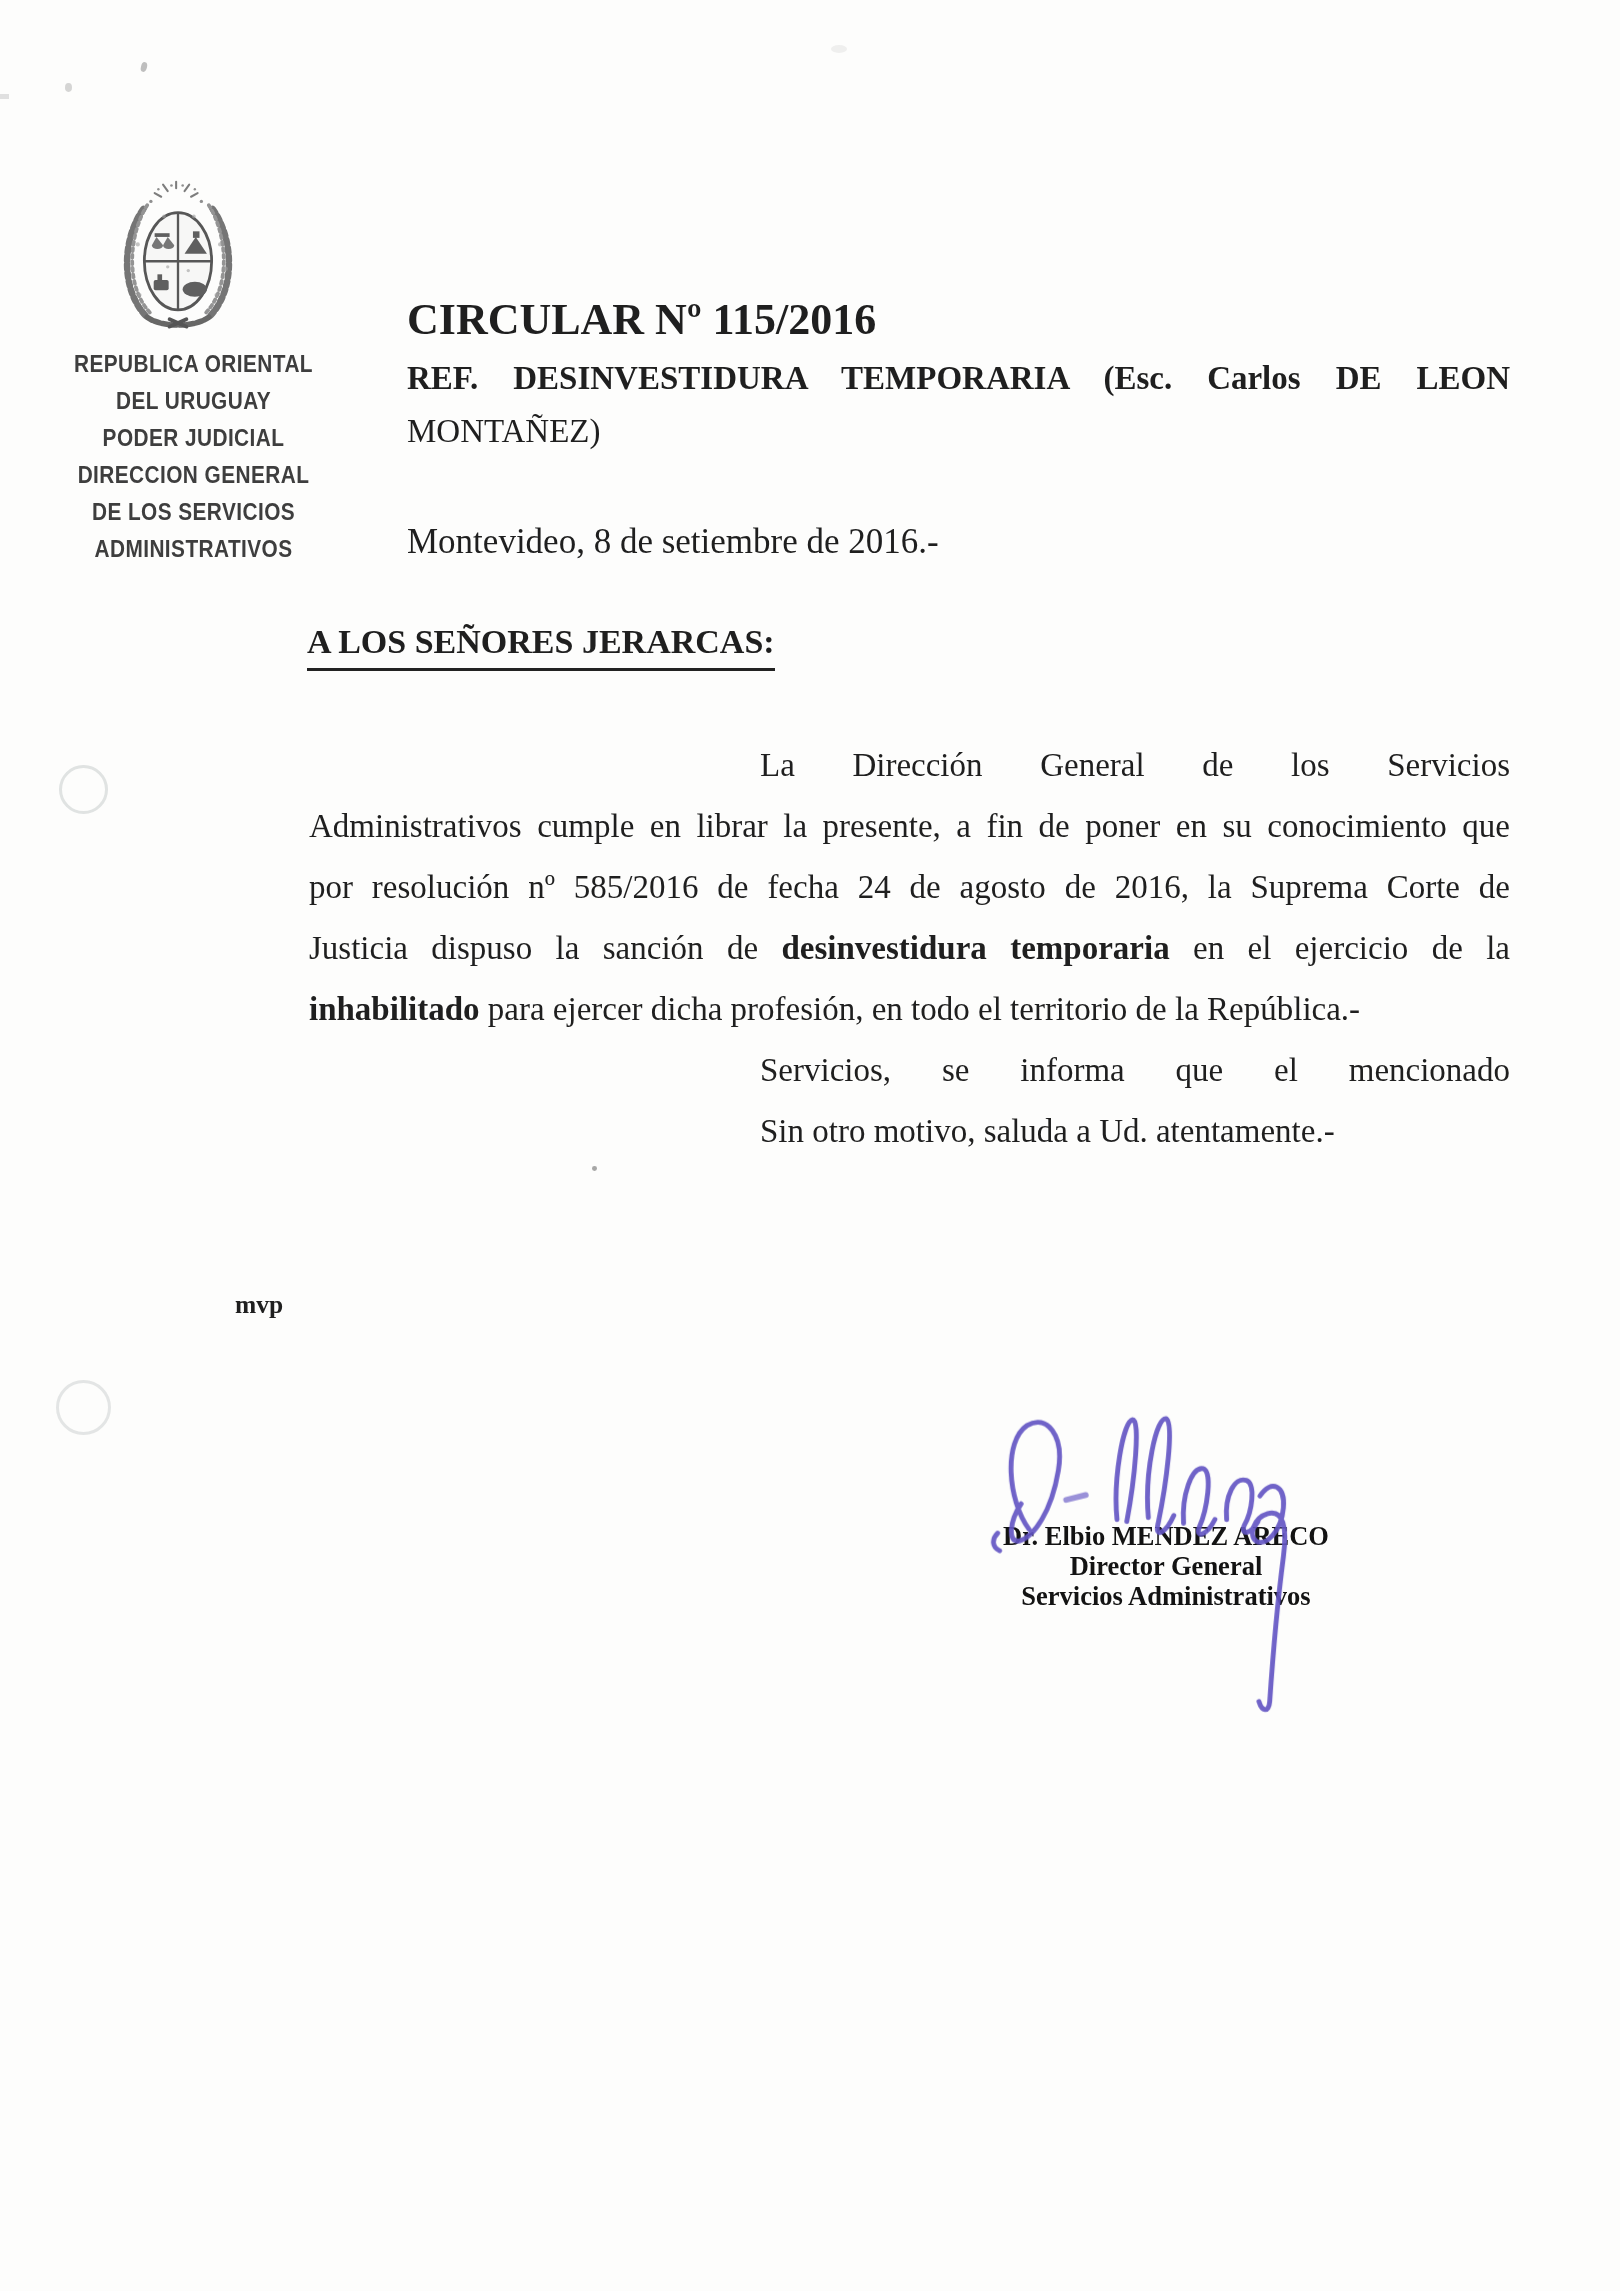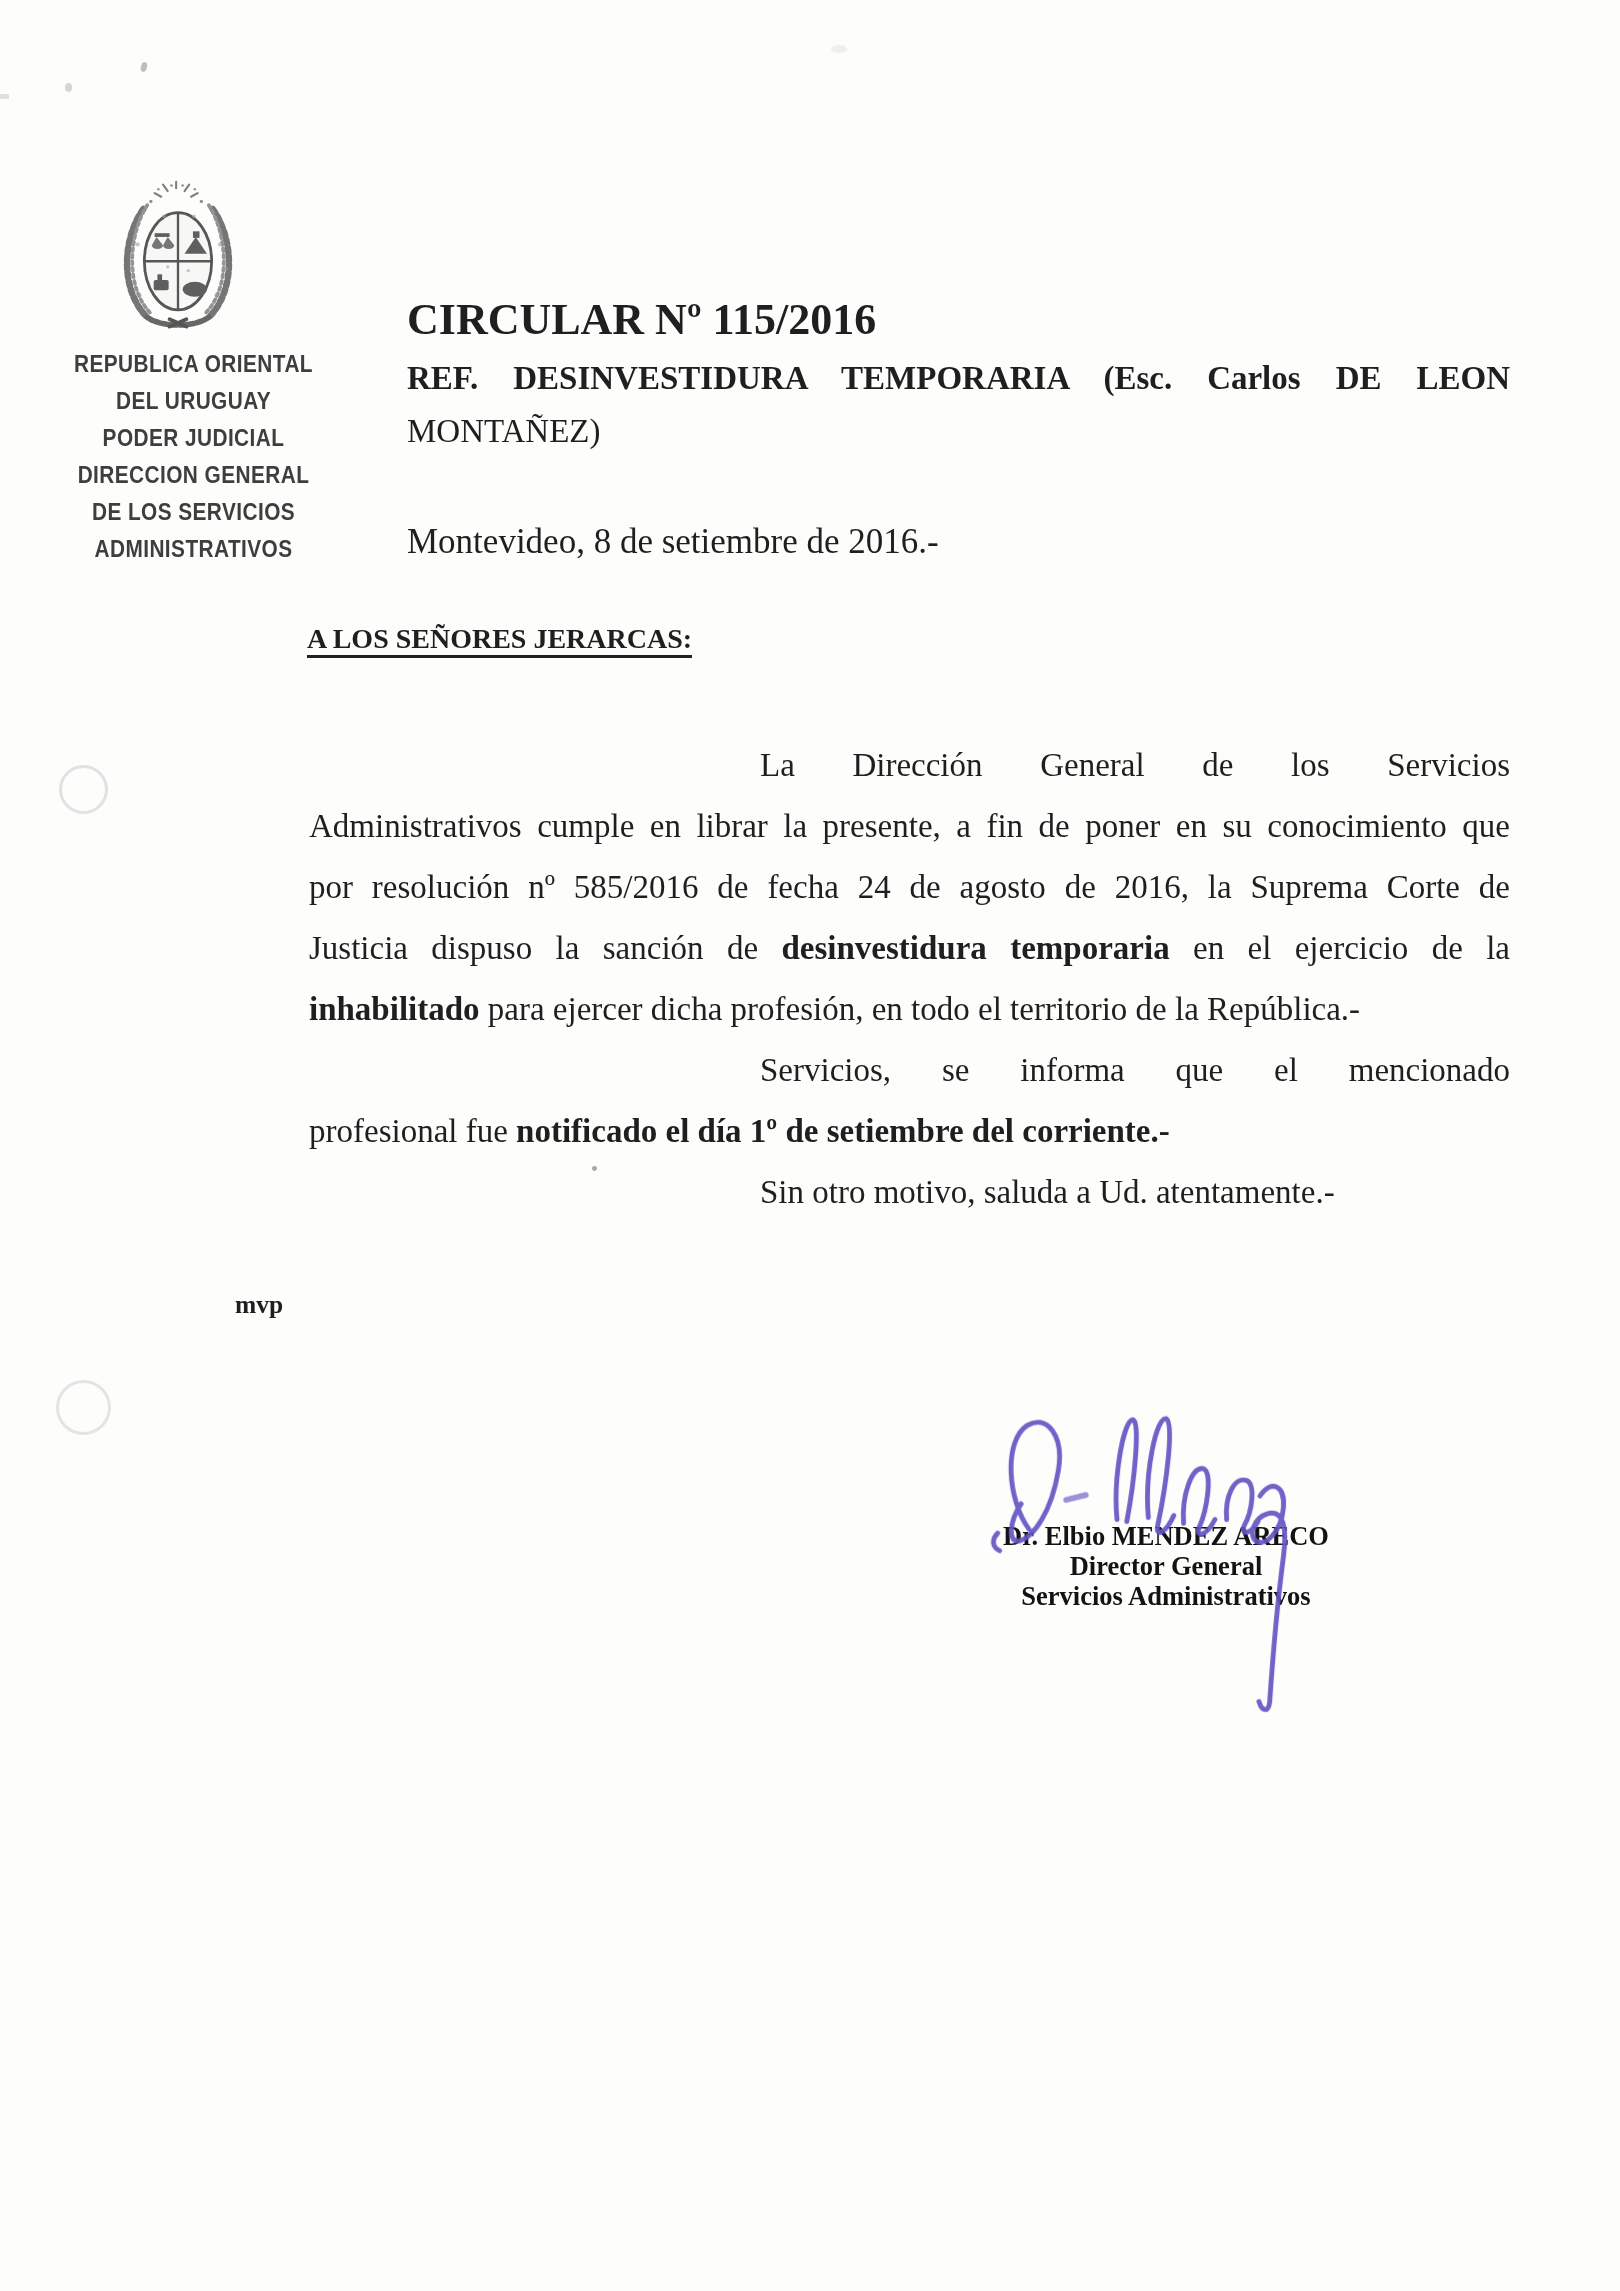--- a/index.html
+++ b/index.html
@@ -24,22 +24,22 @@
   
   .hdr{position:absolute;left:407px;top:298px;width:1103px;}
   .hdr .circ{font-weight:700;font-size:44px;line-height:43px;}
   .hdr .ref1{margin-top:15.7px;font-weight:700;font-size:33px;line-height:43px;
              text-align:justify;text-align-last:justify;}
   .hdr .ref2{margin-top:10.8px;font-weight:400;font-size:33px;line-height:43px;}
   .hdr .date{margin-top:67px;font-size:35px;line-height:43px;text-align:left;}
   
   .salutation{
     position:absolute;left:307px;top:623px;
-    font-size:28px;font-weight:700;
-    border-bottom:3.9px solid #222;padding-bottom:0;
+    font-size:34px;font-weight:700;
+    border-bottom:3.9px solid #222;padding-bottom:7px;
   }
   
   .bodytext{position:absolute;left:309px;top:735px;width:1201px;font-size:33px;}
   .bl{height:61px;line-height:61px;text-align:justify;white-space:normal;}
   .bl.j{text-align-last:justify;}
   .bl.ind{text-indent:451px;}
   .bl b{font-weight:700;}
   .initials{position:absolute;left:235px;top:1290px;font-size:25.5px;font-weight:700;}
   
   .sig-name{
@@ -139,21 +139,20 @@
 
   <div class="salutation">A LOS SEÑORES JERARCAS:</div>
 
   <div class="bodytext">
     <div class="bl ind j">La Dirección General de los Servicios</div>
     <div class="bl j">Administrativos cumple en librar la presente, a fin de poner en su conocimiento que</div>
     <div class="bl j">por resolución nº 585/2016 de fecha 24 de agosto de 2016, la Suprema Corte de</div>
     <div class="bl j"><span>Justicia dispuso la sanción de </span><b>desinvestidura temporaria</b><span> en el ejercicio de la</span></div>
     <div class="bl"><b>inhabilitado</b><span> para ejercer dicha profesión, en todo el territorio de la República.-</span></div>
     <div class="bl ind j">Servicios, se informa que el mencionado</div>
-    <div class="bl"><span>profesional fue </span><b>notificado el día 1º de setiembre del corriente.-</b></div>
     <div class="bl ind">Sin otro motivo, saluda a Ud. atentamente.-</div>
   </div>
 
   <div class="initials">mvp</div>
 
   <div class="sig-name">
     <div>Dr. Elbio MENDEZ ARECO</div>
     <div>Director General</div>
     <div>Servicios Administrativos</div>
   </div>

